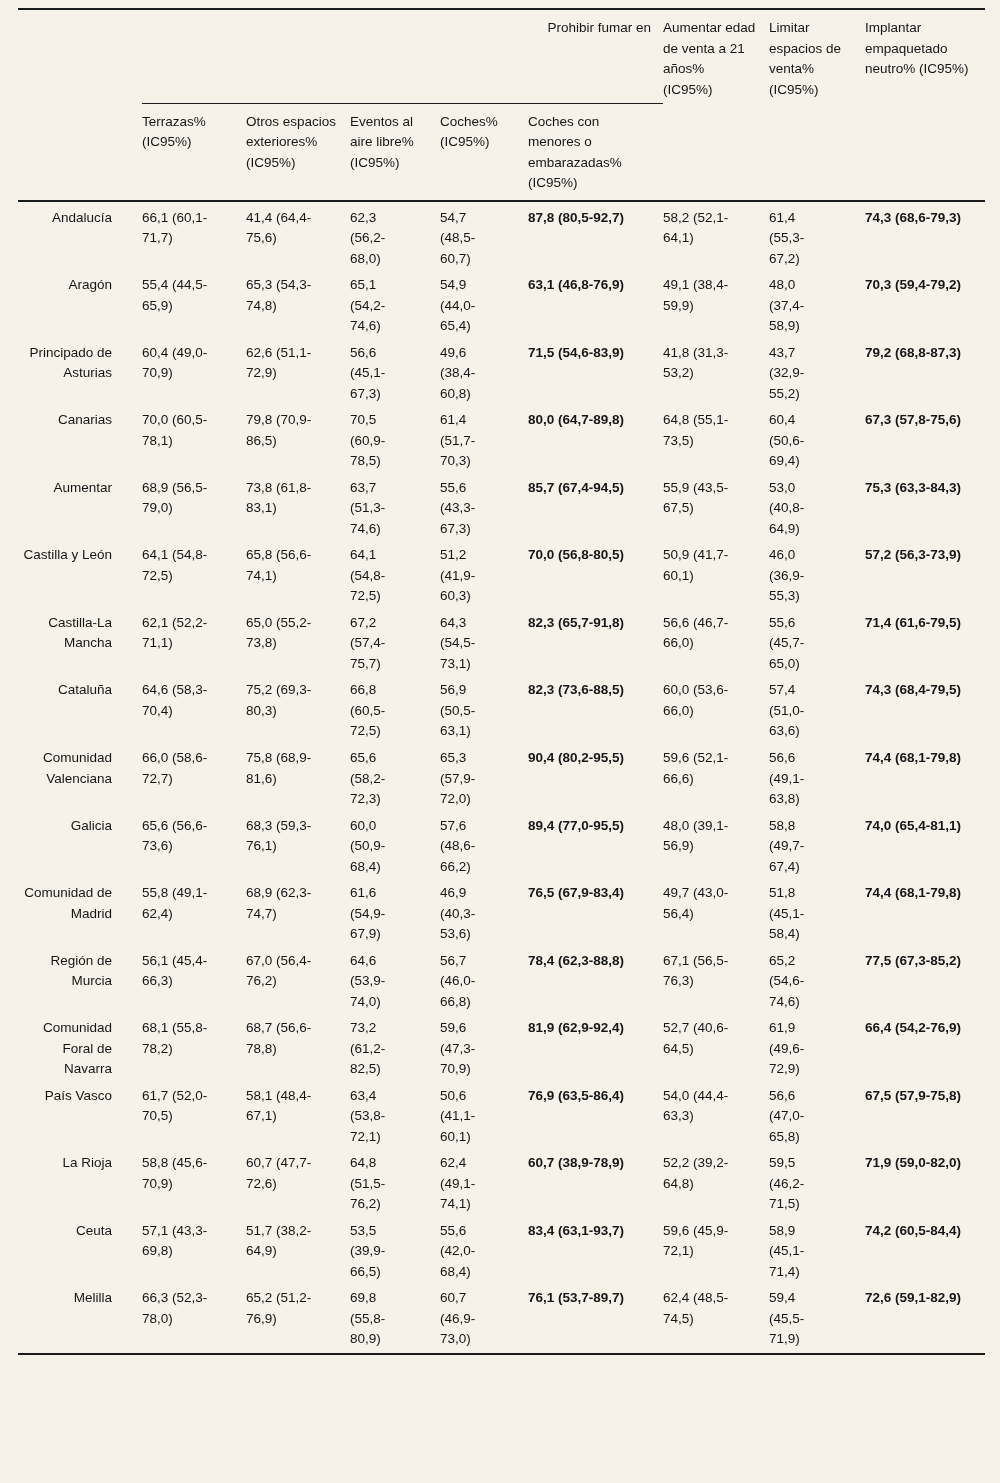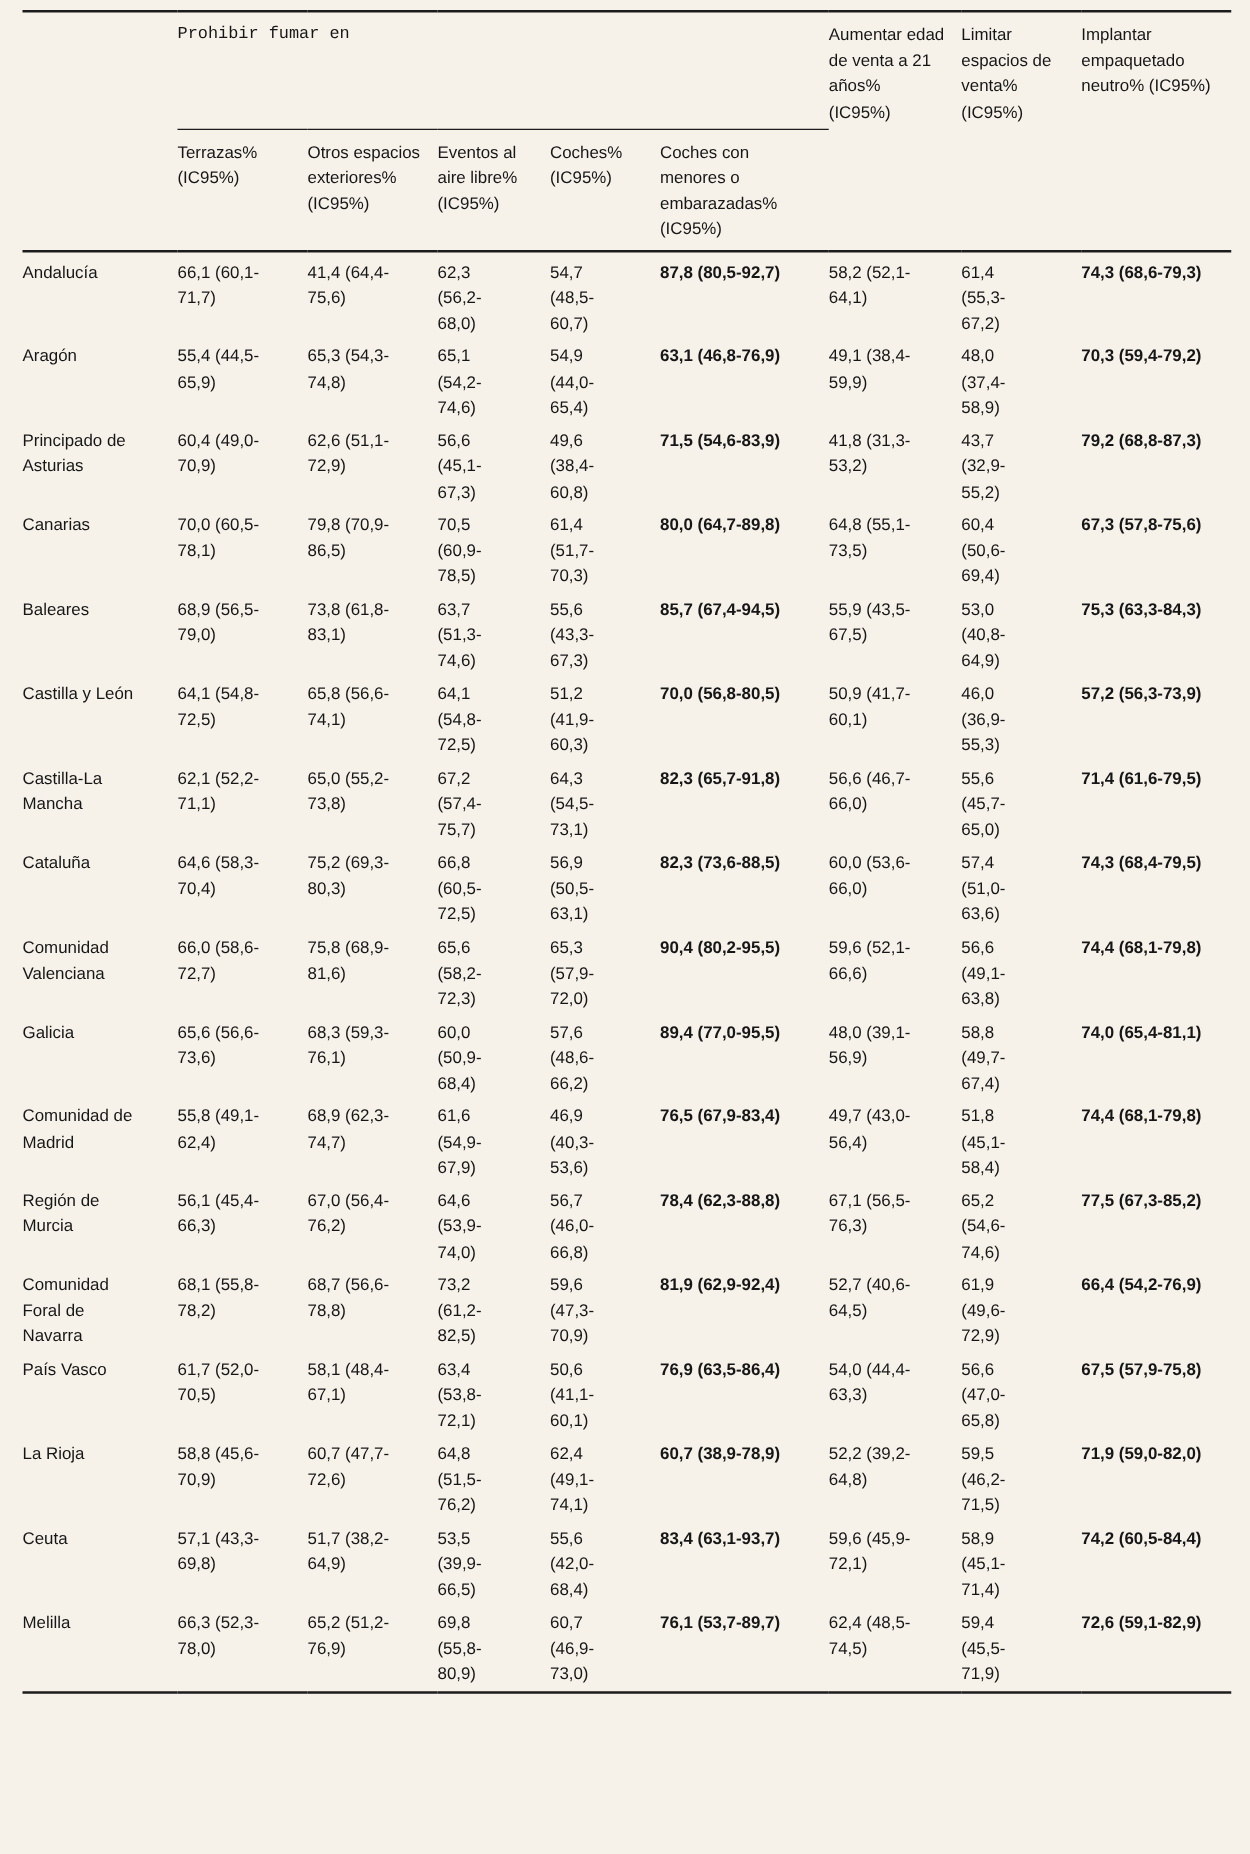--- a/index.html
+++ b/index.html
@@ -26,31 +26,30 @@
   }
   th, td {
     text-align: left;
     vertical-align: top;
     font-weight: 400;
     padding: 3px 12px 3px 0;
     overflow-wrap: normal;
   }
   thead th { padding-top: 8px; }
   .group-head {
-    text-align: left;
+    text-align: right;
     border-bottom: 1px solid #1c1c1c;
-    font-family: Liberation Mono, monospace;
   }
   tr.sub-row th {
     border-bottom: 2px solid #1c1c1c;
     padding-bottom: 6px;
     margin-top: 20px;
   }
   tbody tr:first-child td { padding-top: 6px; }
-  tbody td.region { padding-right: 30px; }
+  tbody td.region { padding-right: 30px; text-align: right; }
   tbody td:nth-child(2),
   tbody td:nth-child(3),
   tbody td:nth-child(7),
   tbody td:nth-child(8) { padding-right: 38px; }
   tbody td:nth-child(4),
   tbody td:nth-child(5) { padding-right: 38px; }
   tbody td:nth-child(6),
   tbody td:nth-child(9) { padding-right: 12px; font-weight: bold; }
 </style>
 </head>
@@ -128,21 +127,21 @@
           <td>70,0 (60,5-​78,1)</td>
           <td>79,8 (70,9-​86,5)</td>
           <td>70,5 (60,9-​78,5)</td>
           <td>61,4 (51,7-​70,3)</td>
           <td>80,0 (64,7-​89,8)</td>
           <td>64,8 (55,1-​73,5)</td>
           <td>60,4 (50,6-​69,4)</td>
           <td>67,3 (57,8-​75,6)</td>
         </tr>
         <tr>
-          <td class="region">Baleares</td>
+          <td class="region">Aumentar</td>
           <td>68,9 (56,5-​79,0)</td>
           <td>73,8 (61,8-​83,1)</td>
           <td>63,7 (51,3-​74,6)</td>
           <td>55,6 (43,3-​67,3)</td>
           <td>85,7 (67,4-​94,5)</td>
           <td>55,9 (43,5-​67,5)</td>
           <td>53,0 (40,8-​64,9)</td>
           <td>75,3 (63,3-​84,3)</td>
         </tr>
         <tr>

